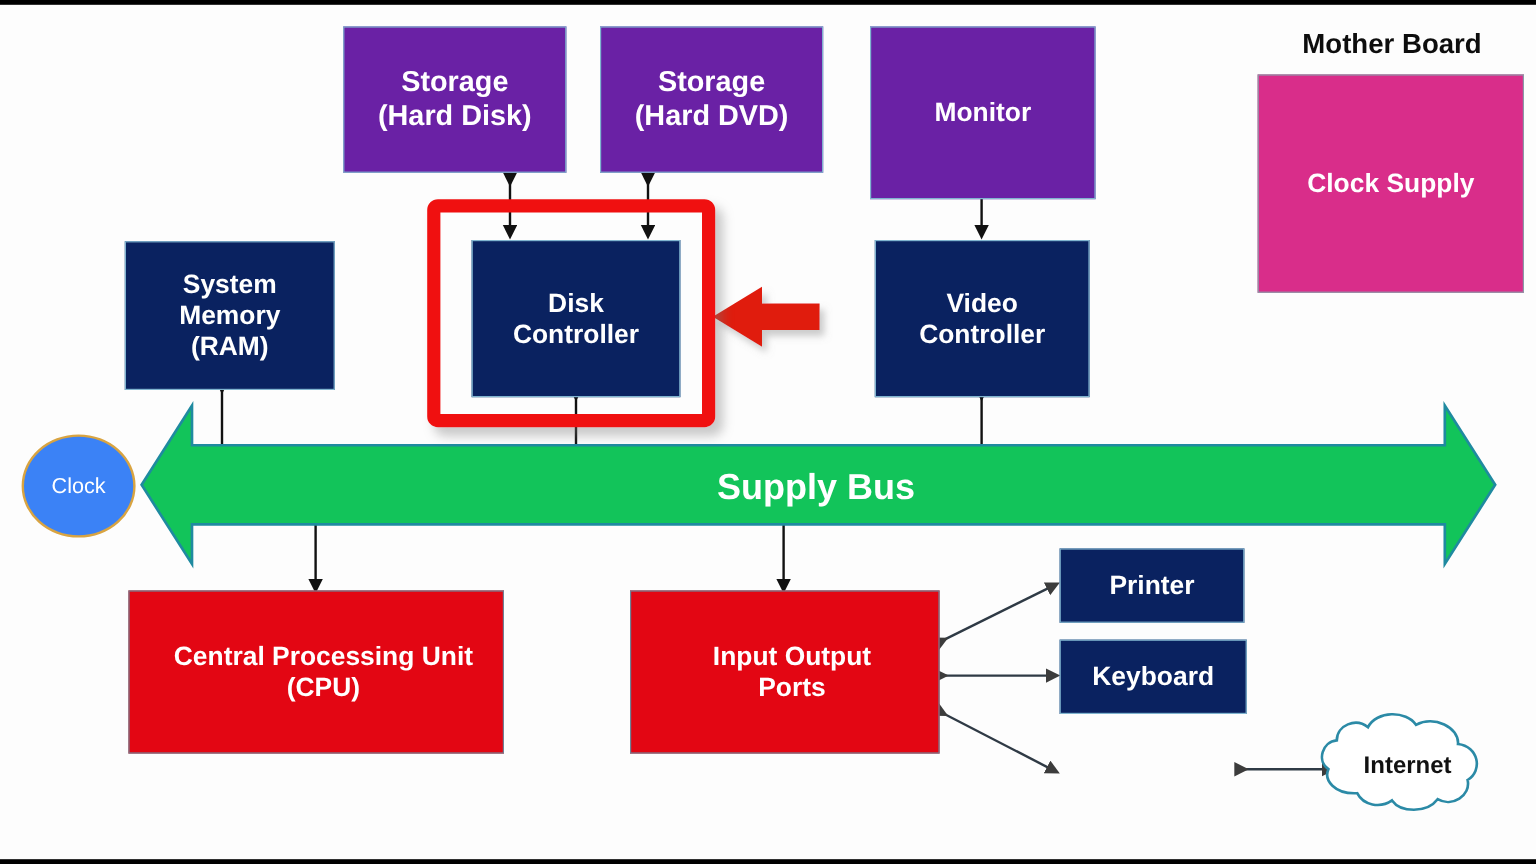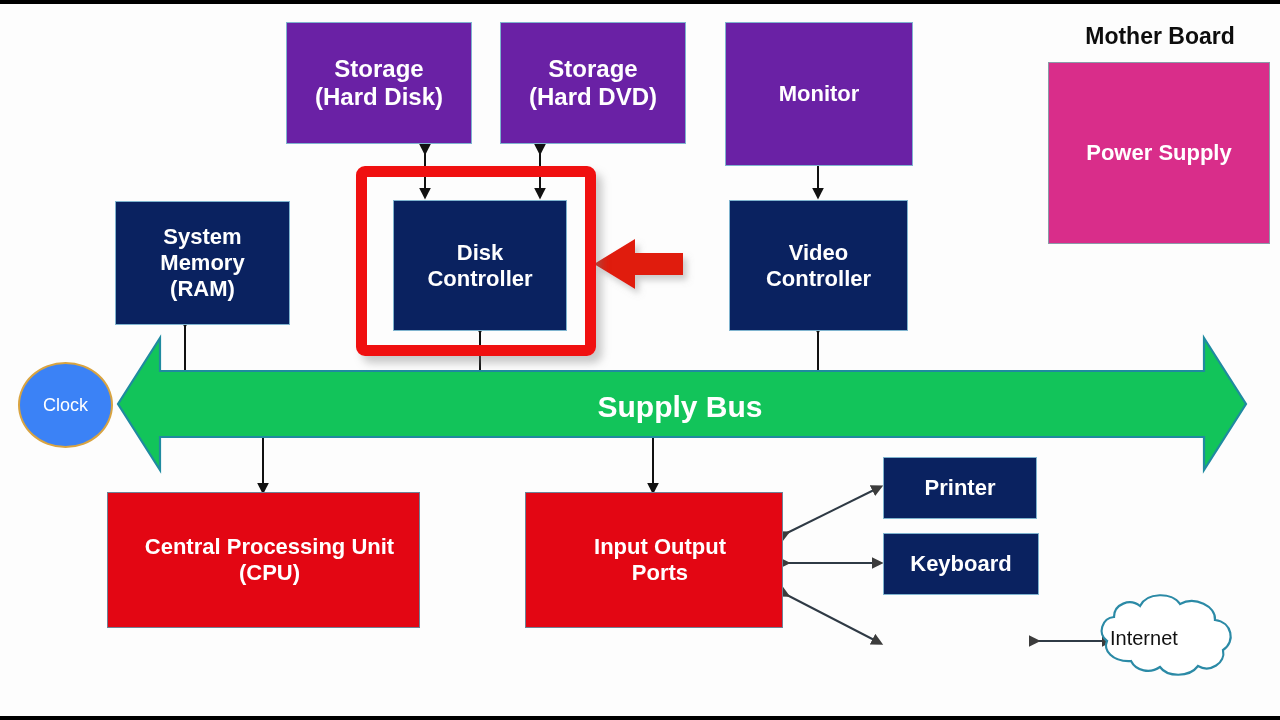--- a/index.html
+++ b/index.html
@@ -90,22 +90,22 @@
   }
   .bus-text {
     position: absolute;
     color: #ffffff;
     font-weight: bold;
     text-align: center;
   }
   .cloud-text {
     position: absolute;
     color: #111111;
-    font-weight: normal;
-    text-align: left;
+    font-weight: bold;
+    text-align: center;
   }
 </style>
 </head>
 <body>
 
 <div id="stage">
 
   <div class="edge-bar edge-top"></div>
   <div class="edge-bar edge-bottom"></div>
 
@@ -171,23 +171,23 @@
   <div class="box box-purple" style="left:286px; top:22px; width:186px; height:122px; font-size:24px;">Storage
 (Hard Disk)</div>
 
   <div class="box box-purple" style="left:500px; top:22px; width:186px; height:122px; font-size:24px;">Storage
 (Hard DVD)</div>
 
   <div class="box box-purple" style="left:725px; top:22px; width:188px; height:144px; font-size:22px;">Monitor</div>
 
   <div class="plain-label" style="left:1040px; top:23px; width:240px; font-size:23px;">Mother Board</div>
 
-  <div class="box box-pink" style="left:1048px; top:62px; width:222px; height:182px; font-size:22px;">Power Supply</div>
-
-  <div class="box box-navy" style="left:104px; top:201px; width:175px; height:124px; font-size:22px;margin-left:11px;">System
+  <div class="box box-pink" style="left:1048px; top:62px; width:222px; height:182px; font-size:22px;">Clock Supply</div>
+
+  <div class="box box-navy" style="left:104px; top:201px; width:175px; height:124px; font-size:22px;">System
 Memory
 (RAM)</div>
 
   <div class="highlight-ring" style="left:356px; top:166px; width:240px; height:190px;"></div>
 
   <div class="box box-navy" style="left:393px; top:200px; width:174px; height:131px; font-size:22px;">Disk
 Controller</div>
 
   <div class="box box-navy" style="left:729px; top:200px; width:179px; height:131px; font-size:22px;">Video
 Controller</div>

